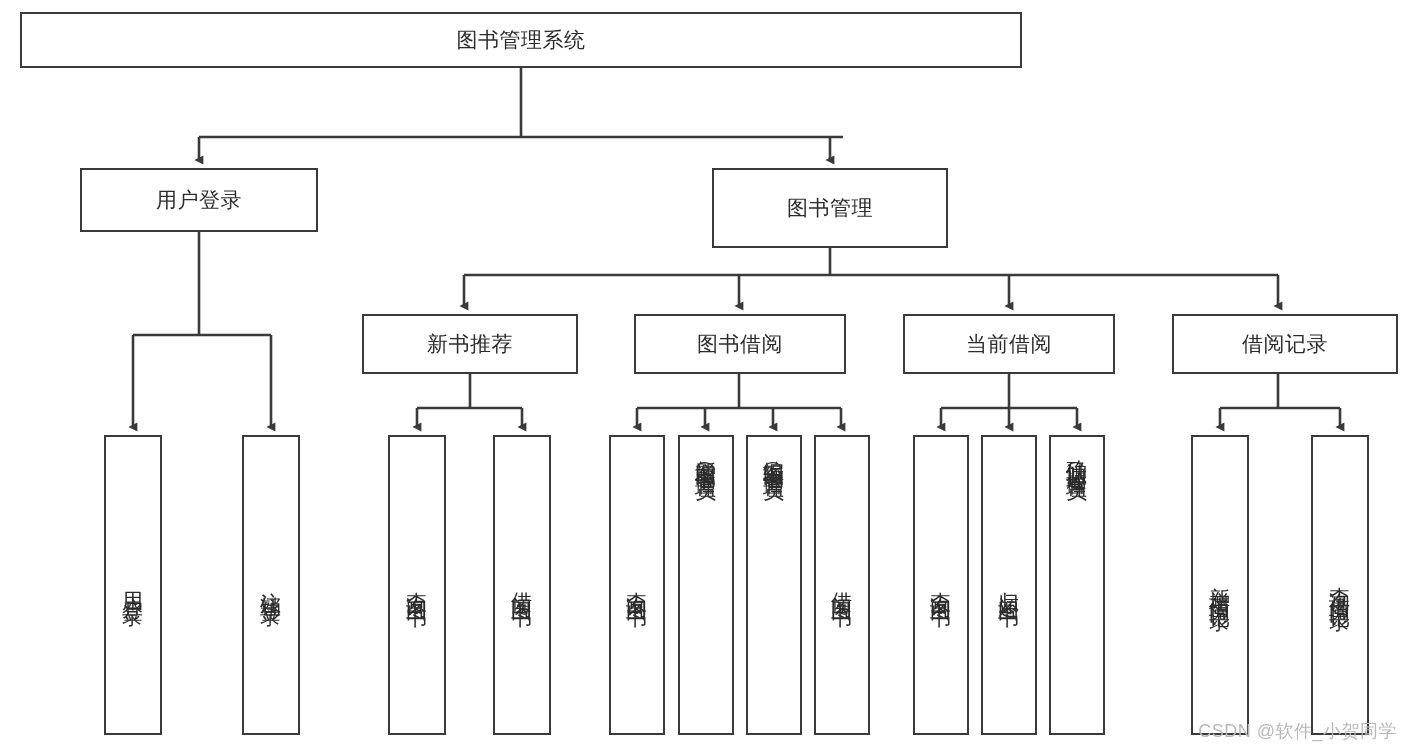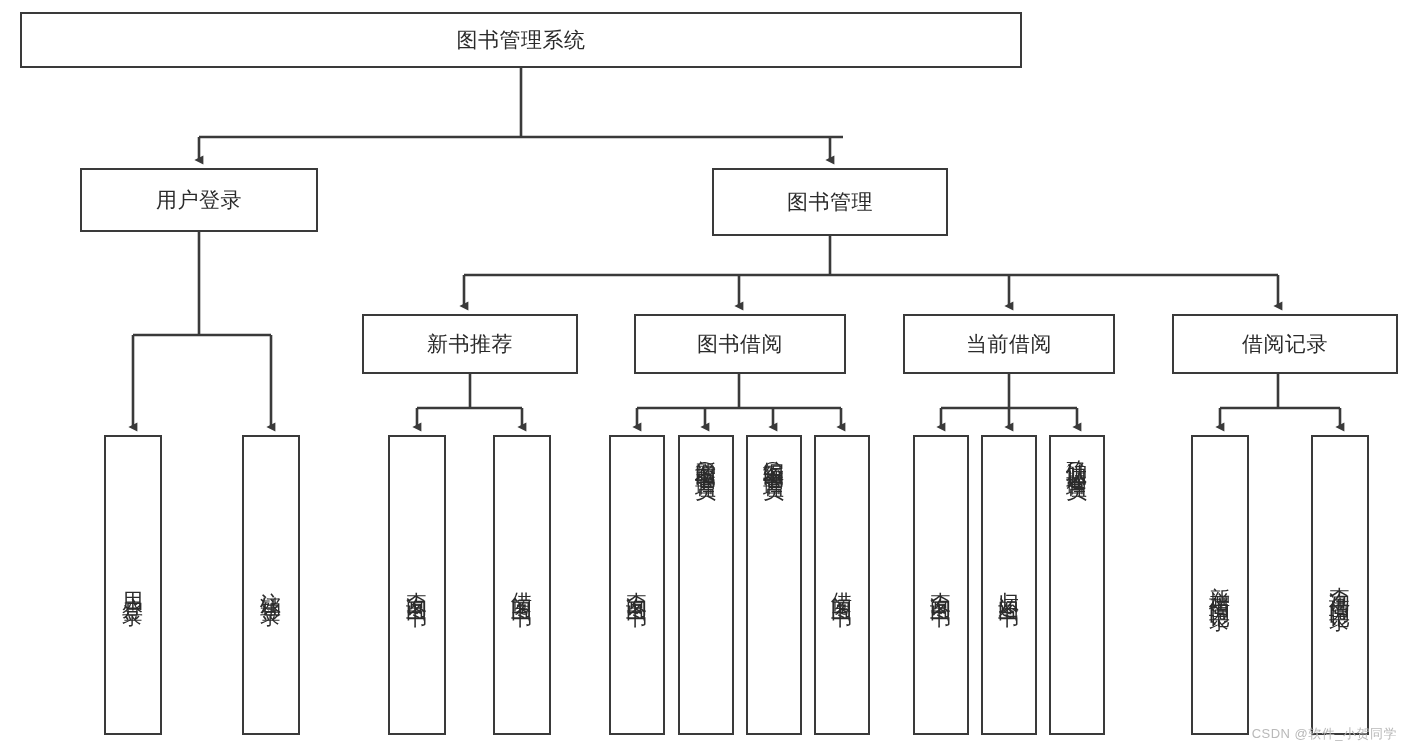--- a/index.html
+++ b/index.html
@@ -60,21 +60,21 @@
     letter-spacing: 3px;
   }
   .node.vert.centerv {
     align-items: center;
     padding-top: 0;
   }
   .watermark {
     position: absolute;
     right: 8px;
     bottom: 4px;
-    font-size: 13px;
+    font-size: 18px;
     color: #b9b9b9;
     letter-spacing: 0.5px;
     white-space: nowrap;
   }
 </style>
 </head>
 <body>
 
 <div id="canvas">
 
@@ -128,21 +128,21 @@
     </g>
   </svg>
 
   <div class="node horiz" style="left:20px; top:12px; width:1002px; height:56px;">
     <span class="label">图书管理系统</span>
   </div>
 
   <div class="node horiz" style="left:80px; top:168px; width:238px; height:64px;">
     <span class="label">用户登录</span>
   </div>
-  <div class="node horiz" style="left:712px; top:168px; width:236px; height:68px;">
+  <div class="node horiz" style="left:712px; top:168px; width:236px; height:80px;">
     <span class="label">图书管理</span>
   </div>
 
   <div class="node horiz" style="left:634px; top:314px; width:212px; height:60px;">
     <span class="label">图书借阅</span>
   </div>
   <div class="node horiz" style="left:362px; top:314px; width:216px; height:60px;">
     <span class="label">新书推荐</span>
   </div>
   <div class="node horiz" style="left:903px; top:314px; width:212px; height:60px;">

